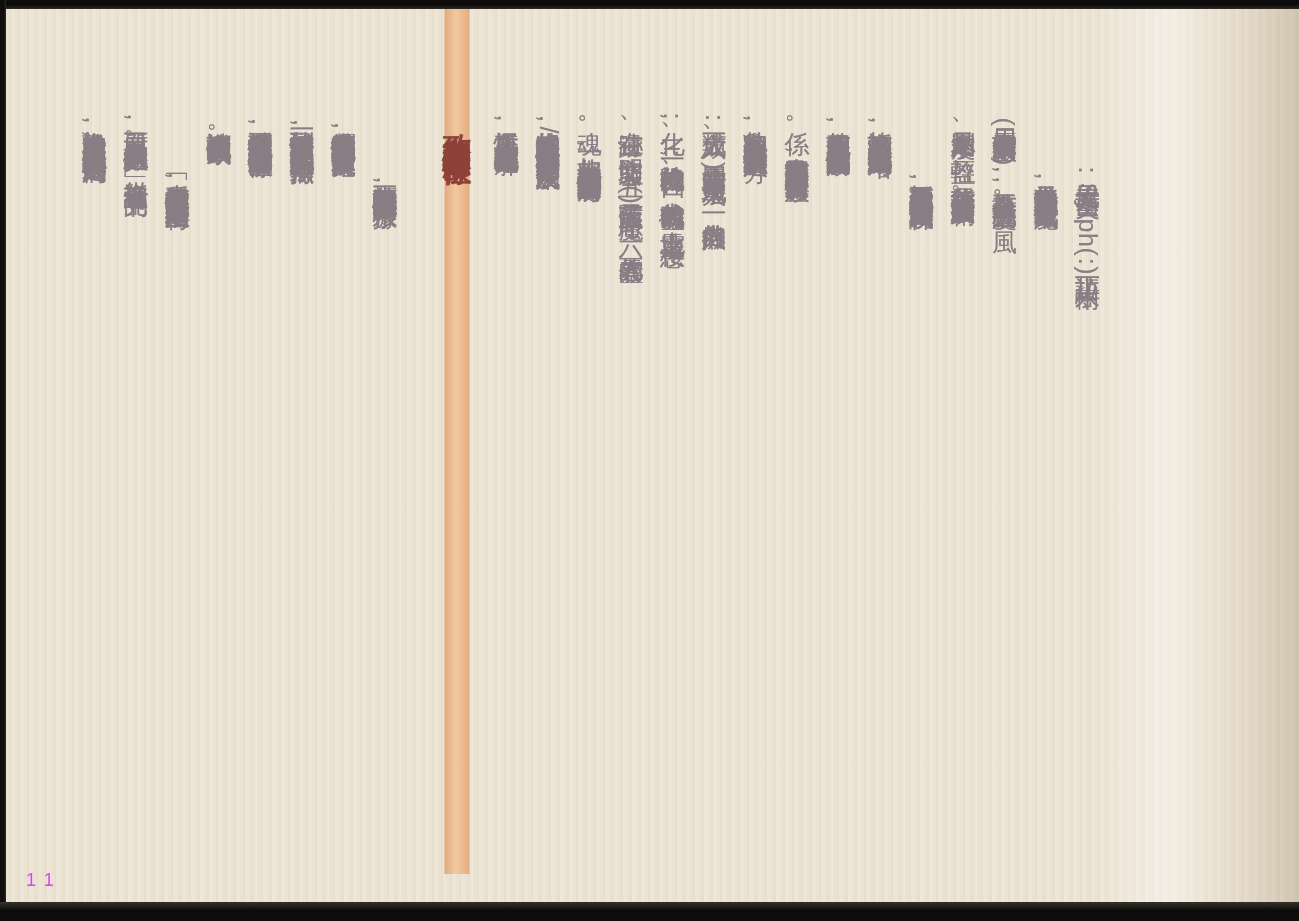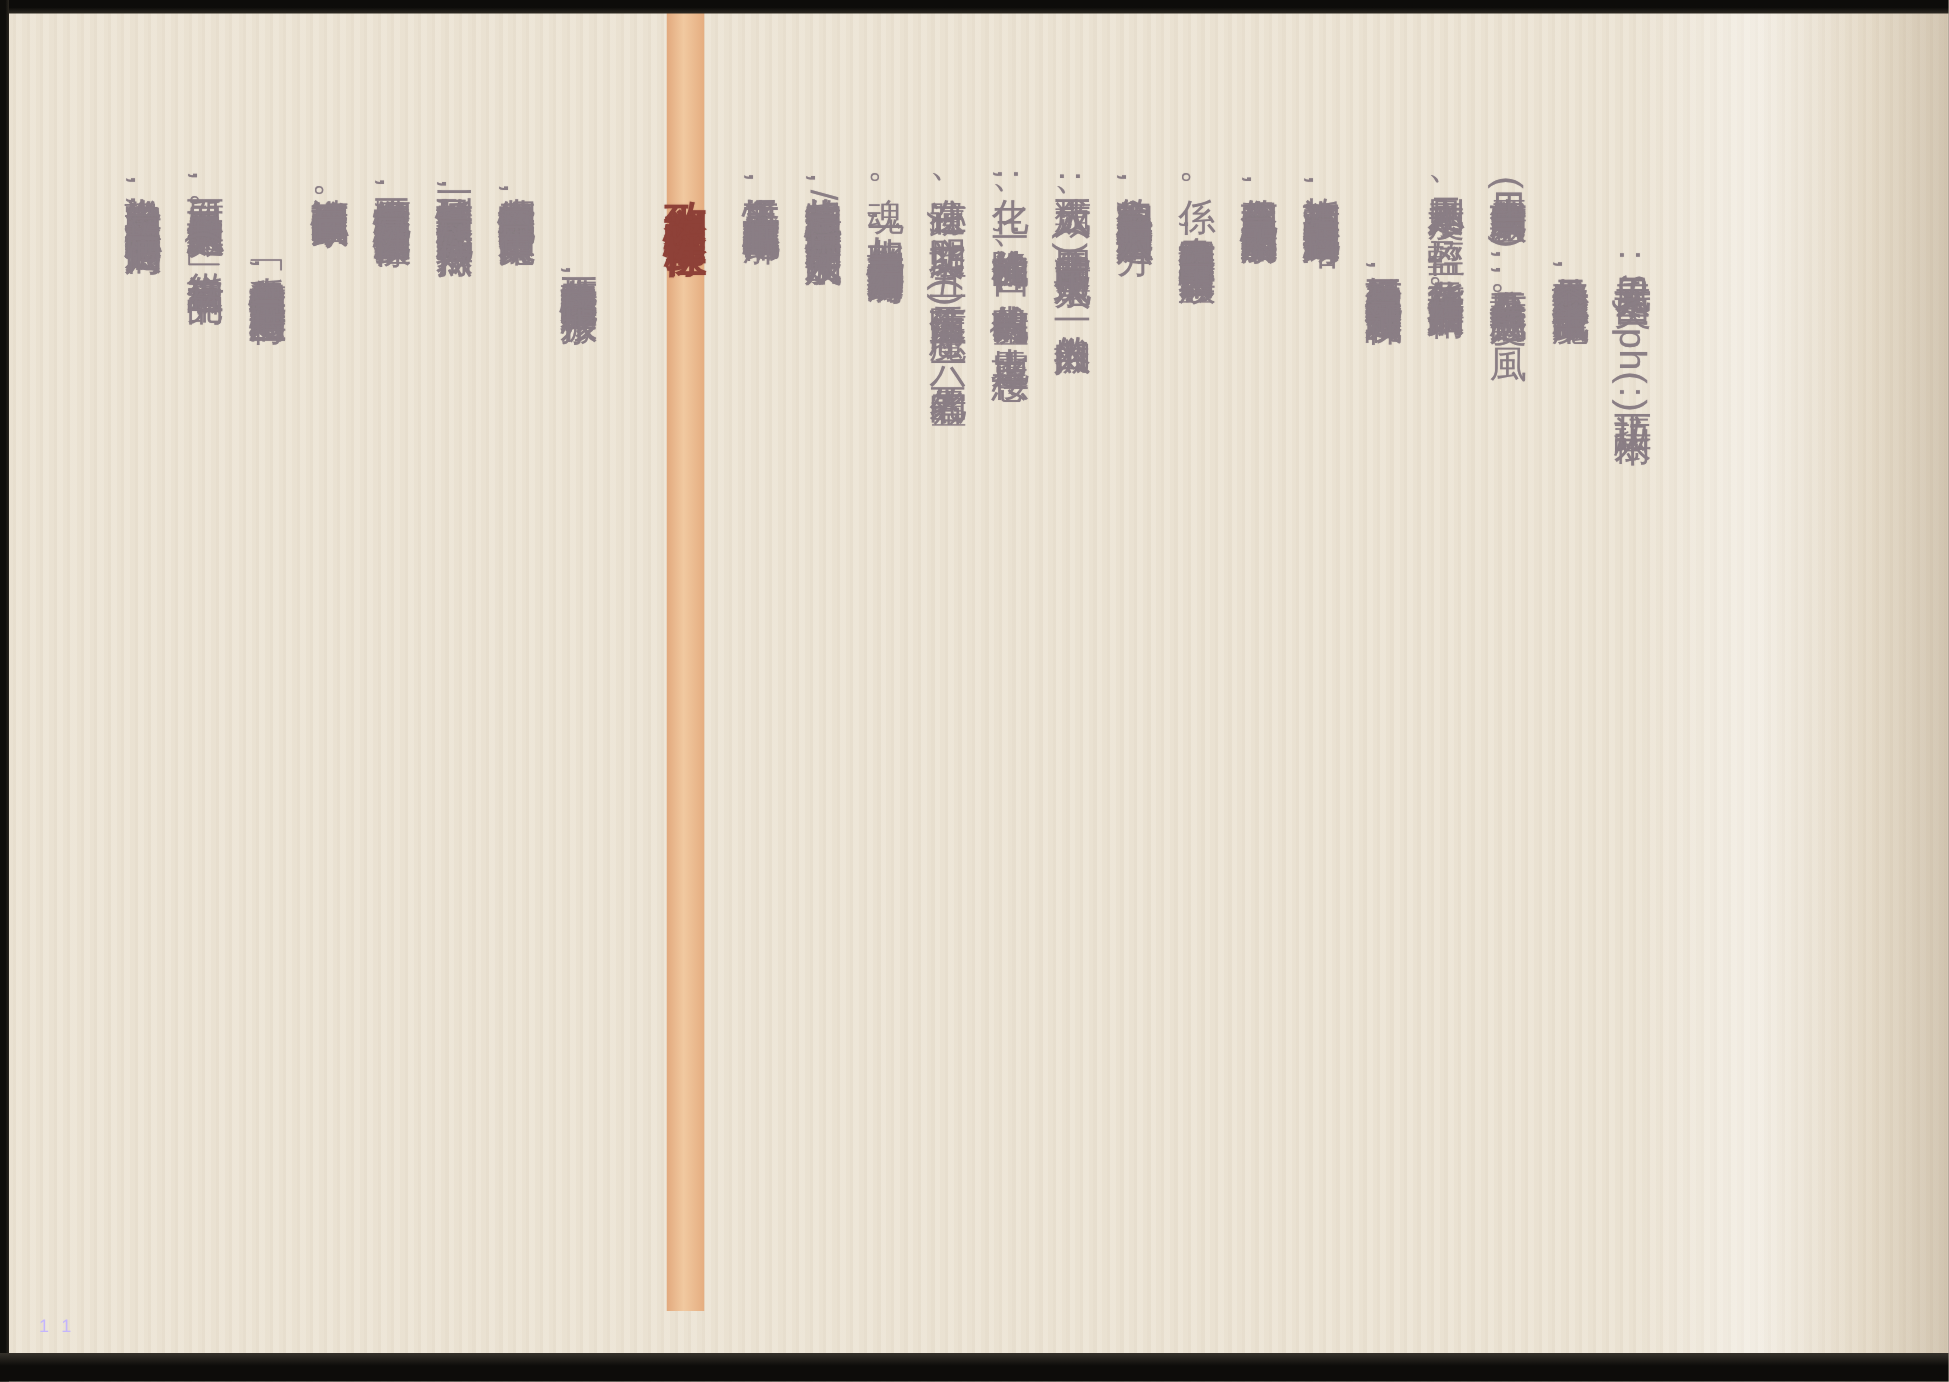--- a/index.html
+++ b/index.html
@@ -42,21 +42,21 @@
     text-shadow:0 0 0.8px rgba(142,65,56,0.6);
   }
   .heading-bar{
     position:absolute;top:-104px;bottom:-6px;left:50%;
     transform:translateX(-50%);width:25px;
     background:linear-gradient(90deg,#e2a97d 0%,#f1c9a0 45%,#e5ad80 100%);
   }
   .heading-text{position:relative;z-index:1;}
   .page-number{
     position:absolute;left:26px;bottom:30px;z-index:3;
-    font-size:12px;letter-spacing:9px;color:#c4b5fd;
+    font-size:18px;letter-spacing:9px;color:#d946ef;
   }
 </style>
 </head>
 <body>
 
 <div class="paper"></div>
 
 <div class="text-block">
   <div class="col indent">風元素:西芙 Sylph(拉丁語:樹木)</div>
   <div class="col indent">其中水元素是以美少女的形象出現,後來就變成像《魔戒》中</div>

